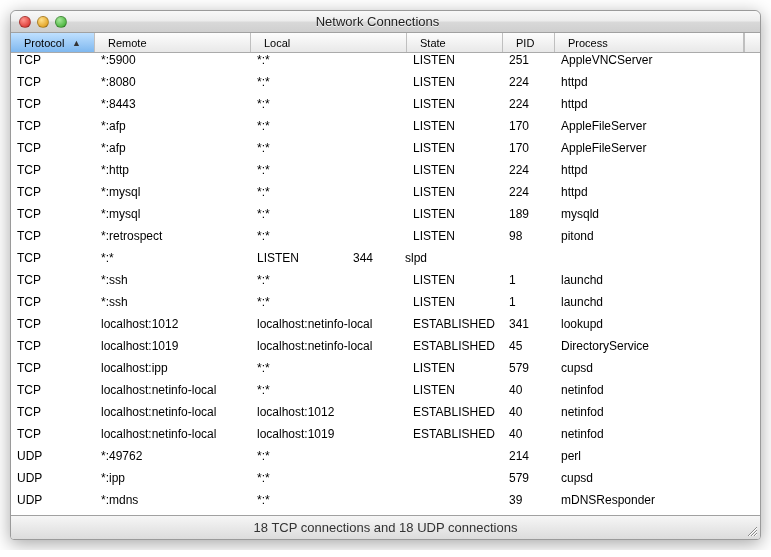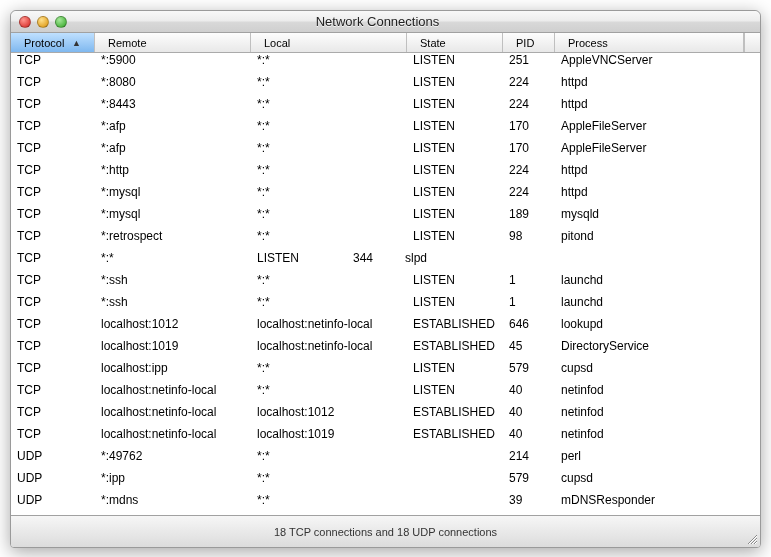--- a/index.html
+++ b/index.html
@@ -102,24 +102,24 @@
       font-size: 12px;
       color: #000;
     }
     .cell {
       padding: 0 6px;
       white-space: nowrap;
       overflow: hidden;
       text-overflow: ellipsis;
     }
     .statusbar {
-      height: 32px;
+      height: 24px;
       background: linear-gradient(to bottom, #f6f6f6, #dcdcdc);
       border-top: 1px solid #a1a1a1;
-      font-size: 11px;
+      font-size: 13px;
       color: #333;
       display: flex;
       align-items: center;
       justify-content: center;
       position: relative;
     }
     .resize-grip {
       position: absolute;
       right: 2px; bottom: 2px;
       width: 13px; height: 13px;
@@ -273,21 +273,21 @@
         <div class="cell col-remote">*:*</div>
         <div class="cell col-state">LISTEN</div>
         <div class="cell col-pid">1</div>
         <div class="cell col-process">launchd</div>
       </div>
       <div class="row">
         <div class="cell col-protocol">TCP</div>
         <div class="cell col-local">localhost:1012</div>
         <div class="cell col-remote">localhost:netinfo-local</div>
         <div class="cell col-state">ESTABLISHED</div>
-        <div class="cell col-pid">646</div>
+        <div class="cell col-pid">341</div>
         <div class="cell col-process">lookupd</div>
       </div>
       <div class="row">
         <div class="cell col-protocol">TCP</div>
         <div class="cell col-local">localhost:1019</div>
         <div class="cell col-remote">localhost:netinfo-local</div>
         <div class="cell col-state">ESTABLISHED</div>
         <div class="cell col-pid">45</div>
         <div class="cell col-process">DirectoryService</div>
       </div>

